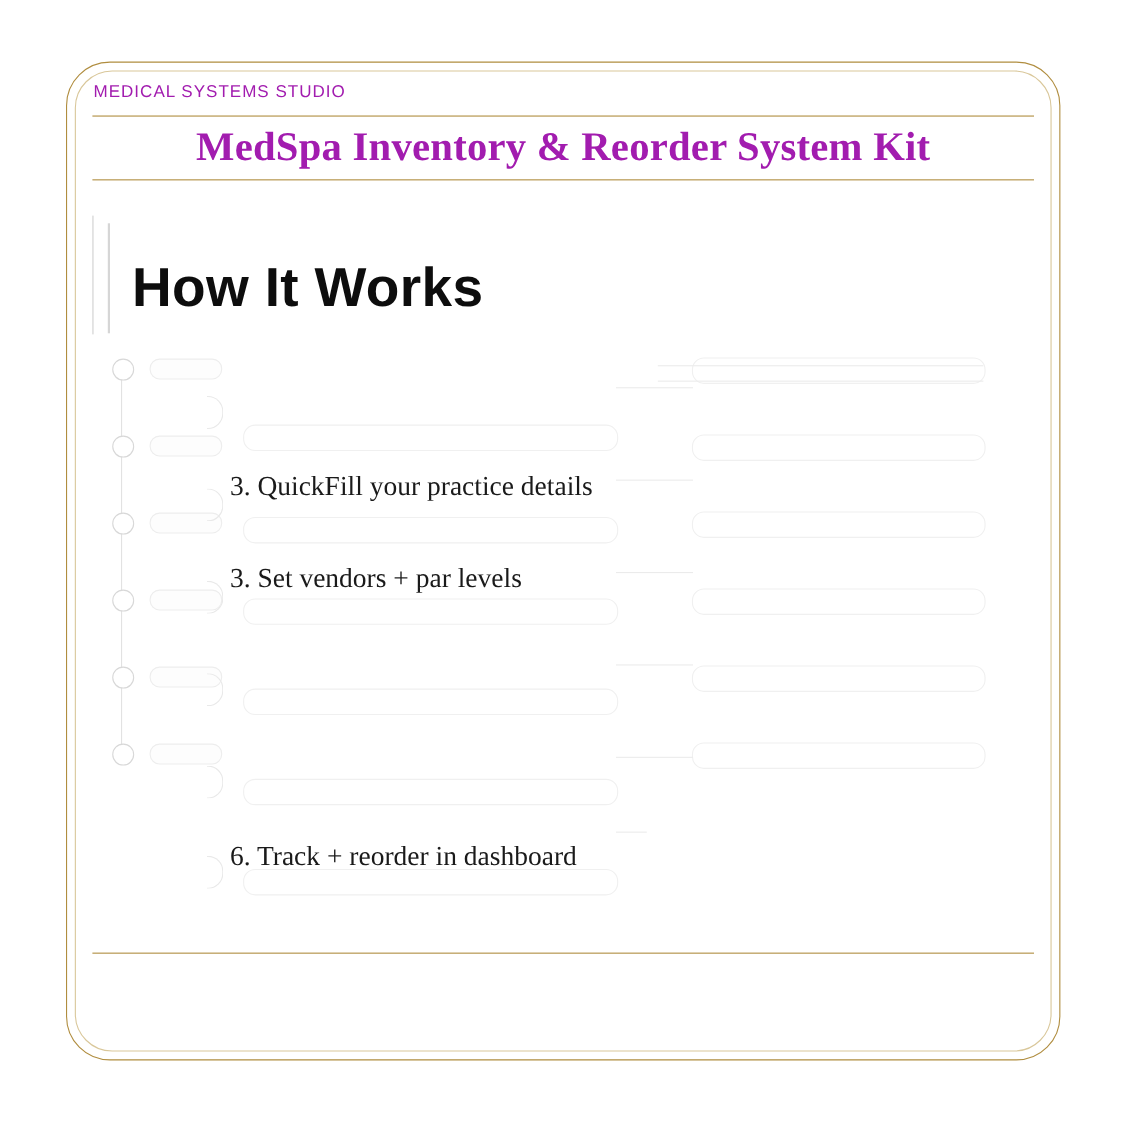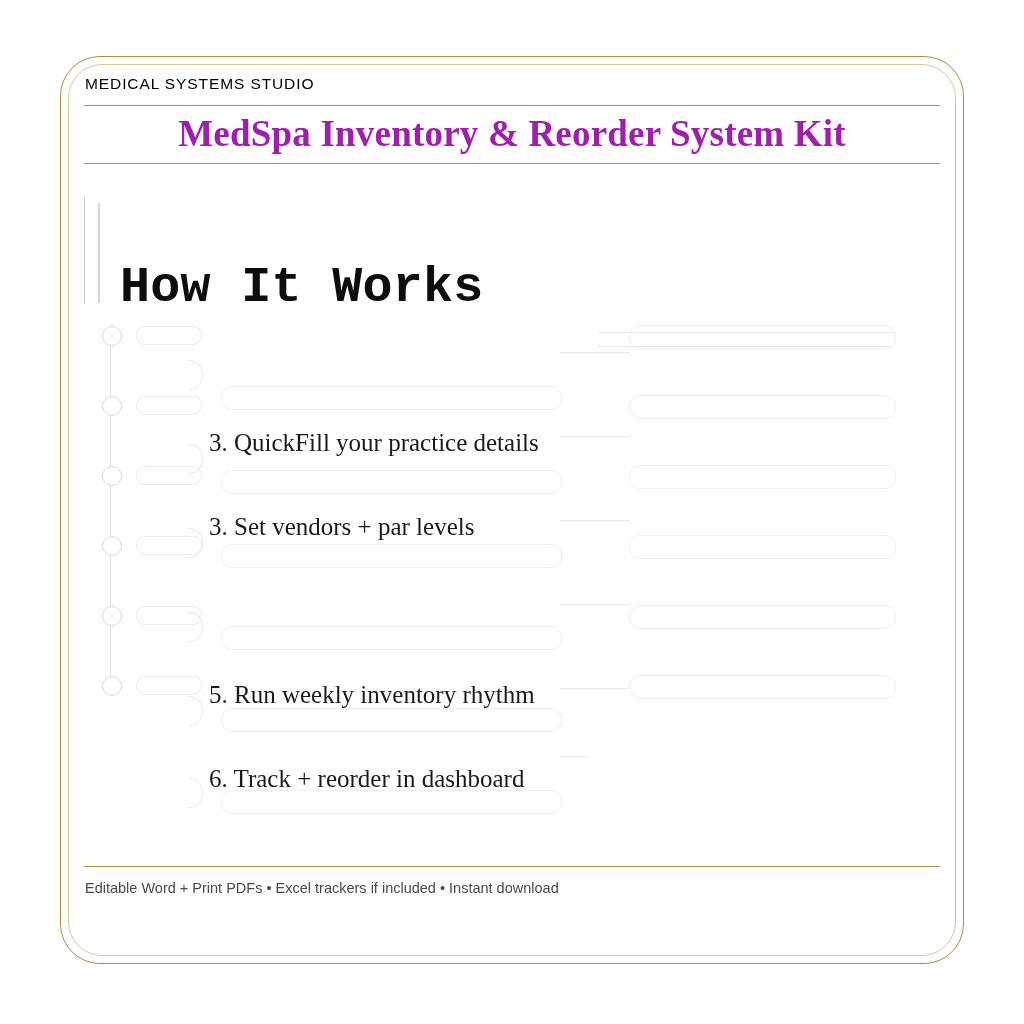--- a/index.html
+++ b/index.html
@@ -41,21 +41,21 @@
     box-sizing: border-box;
   }
 
   
   .eyebrow {
     position: absolute;
     left: 85px;
     top: 75px;
     font-size: 15.5px;
     letter-spacing: 0.9px;
-    color: #000000;
+    color: #a21caf;
     font-family: "Liberation Sans", sans-serif;
   }
   .title-rule-top {
     position: absolute;
     left: 84px;
     top: 105px;
     width: 856px;
     height: 1px;
     background: #b08d3f;
   }
@@ -94,26 +94,25 @@
     left: 98px;
     top: 203px;
     width: 2px;
     height: 100px;
     background: #d6d6d6;
   }
   .section-heading {
     position: absolute;
     left: 120px;
     top: 232px;
-    font-family: Liberation Mono, monospace;
+    font-family: Liberation Sans, sans-serif;
     font-weight: bold;
     font-size: 50px;
     color: #0d0d0d;
     letter-spacing: 0.3px;
-    margin-top: 27px;
   }
 
   
   .timeline-line {
     position: absolute;
     left: 110px;
     top: 335px;
     width: 1px;
     height: 350px;
     background: #e2e2e2;
@@ -240,19 +239,17 @@
   <div class="ghost-line" style="left:598px; top:346px; width:296px;"></div>
   <div class="ghost-line" style="left:560px; top:352px; width:70px;"></div>
   <div class="ghost-line" style="left:560px; top:436px; width:70px;"></div>
   <div class="ghost-line" style="left:560px; top:520px; width:70px;"></div>
   <div class="ghost-line" style="left:560px; top:604px; width:70px;"></div>
   <div class="ghost-line" style="left:560px; top:688px; width:70px;"></div>
   <div class="ghost-line" style="left:560px; top:756px; width:28px;"></div>
 
   <div class="step" style="left:209px; top:429px;">3. QuickFill your practice details</div>
   <div class="step" style="left:209px; top:513px;">3. Set vendors + par levels</div>
-  <div class="step" style="left:209px; top:681px;">5. Run weekly inventory rhythm</div>
   <div class="step" style="left:209px; top:765px;">6. Track + reorder in dashboard</div>
 
   <div class="footer-rule"></div>
-  <div class="footer-line l1">Editable Word + Print PDFs • Excel trackers if included • Instant download</div>
 
 </div>
 
 </body></html>

